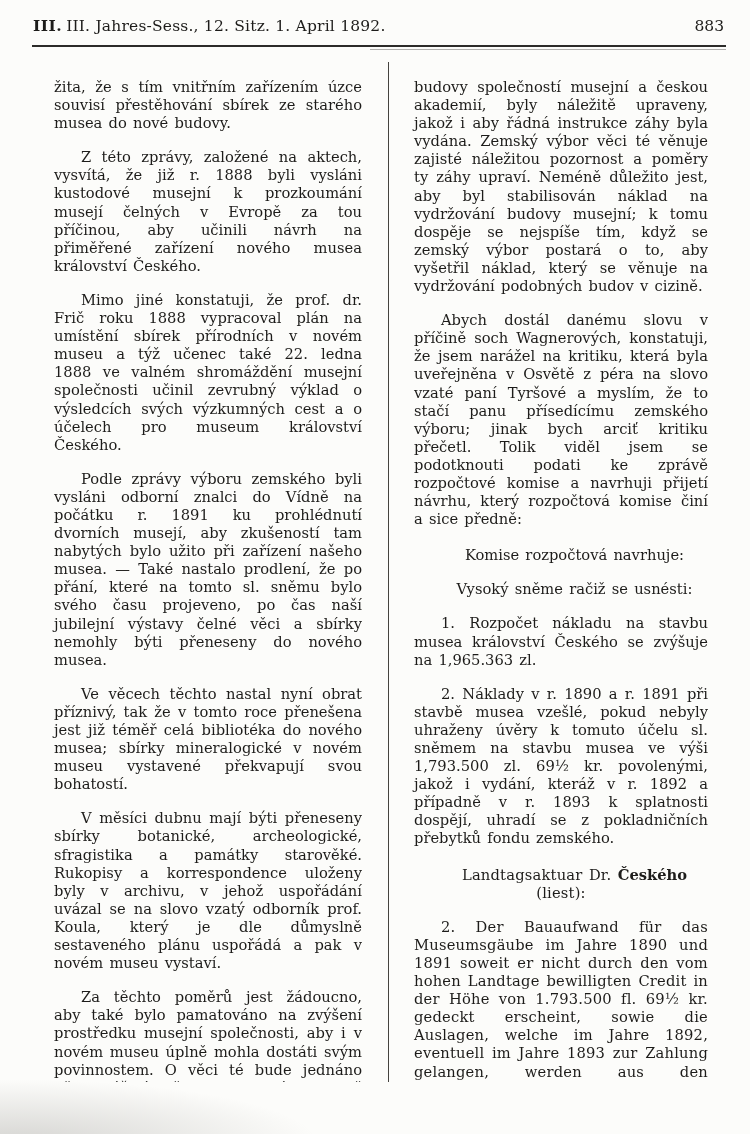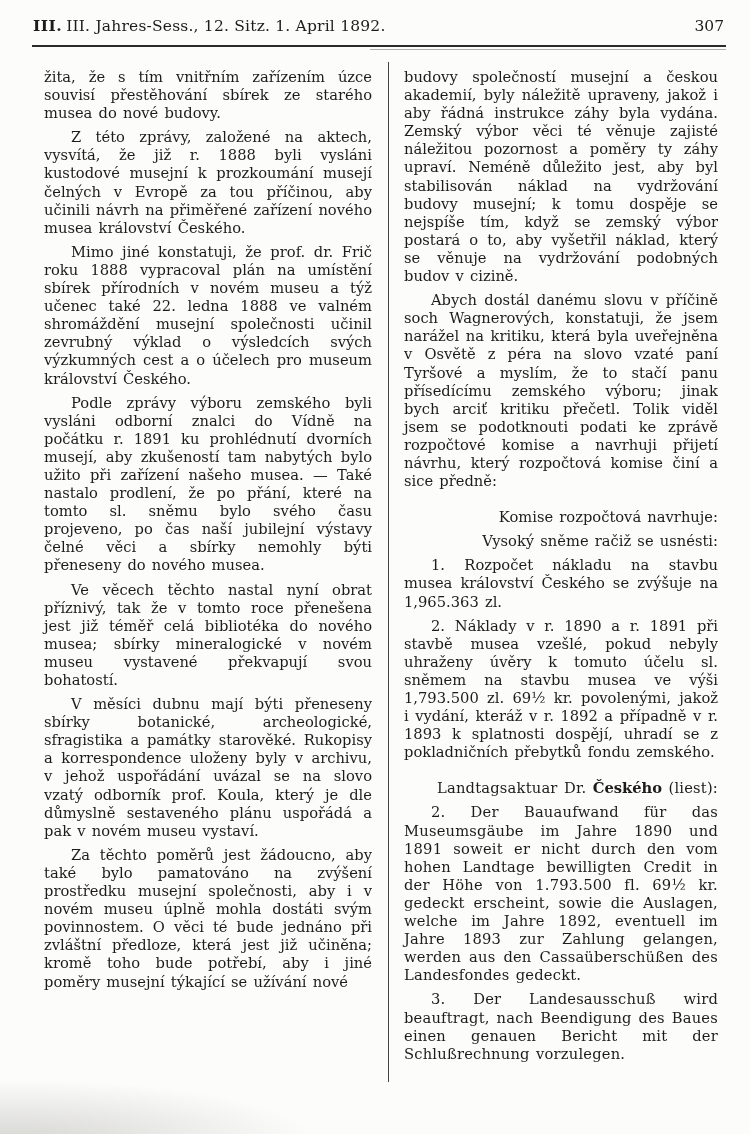--- a/index.html
+++ b/index.html
@@ -49,49 +49,49 @@
   }
   .col { overflow: hidden; }
   .col-left  { width: 340px; padding-right: 10px; }
   .col-divider {
     width: 1px;
     background: #45433f;
     align-self: stretch;
   }
   .col-right { flex: 1; padding-left: 9px; }
   p {
-    margin: 6px;
+    margin: 16px;
     font-size: 14.7px;
     line-height: 18.1px;
     text-align: justify;
     word-spacing: 1.5px;
   }
   .indent { text-indent: 27px; }
   .gap-above { margin-top: 18px; }
-  .no-justify { text-align: right; }
+  .no-justify { text-align: center; }
   .fraktur { letter-spacing: 0.2px; }
   .speaker-name { font-weight: bold; }
   
   .scan-shadow {
     position: absolute;
     left: 0; bottom: 0;
     width: 320px; height: 55px;
     background: radial-gradient(ellipse at 5% 115%, rgba(125,123,118,0.30), rgba(125,123,118,0.0) 70%);
     pointer-events: none;
   }
 </style>
 </head>
 <body>
 
 <div class="page">
 
   <div class="header-row">
     <span class="hdr-bold">III.</span>
       <span class="hdr-fraktur fraktur">III. Jahres-Sess., 12. Sitz. 1. April 1892.</span>
-    <span class="hdr-page">307</span>
+    <span class="hdr-page">883</span>
   </div>
   <div class="header-rule"></div>
   <div class="header-rule2"></div>
 
   <div class="columns">
 
     <div class="col col-left">
       <p>žita, že s tím vnitřním zařízením úzce souvisí přestěhování sbírek ze starého musea do nové budovy.</p>
       <p class="indent">Z této zprávy, založené na aktech, vysvítá, že již r. 1888 byli vysláni kustodové musejní k prozkoumání musejí čelných v Evropě za tou příčinou, aby učinili návrh na přiměřené zařízení nového musea království Českého.</p>
       <p class="indent">Mimo jiné konstatuji, že prof. dr. Frič roku 1888 vypracoval plán na umístění sbírek přírodních v novém museu a týž učenec také 22. ledna 1888 ve valném shromáždění musejní společnosti učinil zevrubný výklad o výsledcích svých výzkumných cest a o účelech pro museum království Českého.</p>

